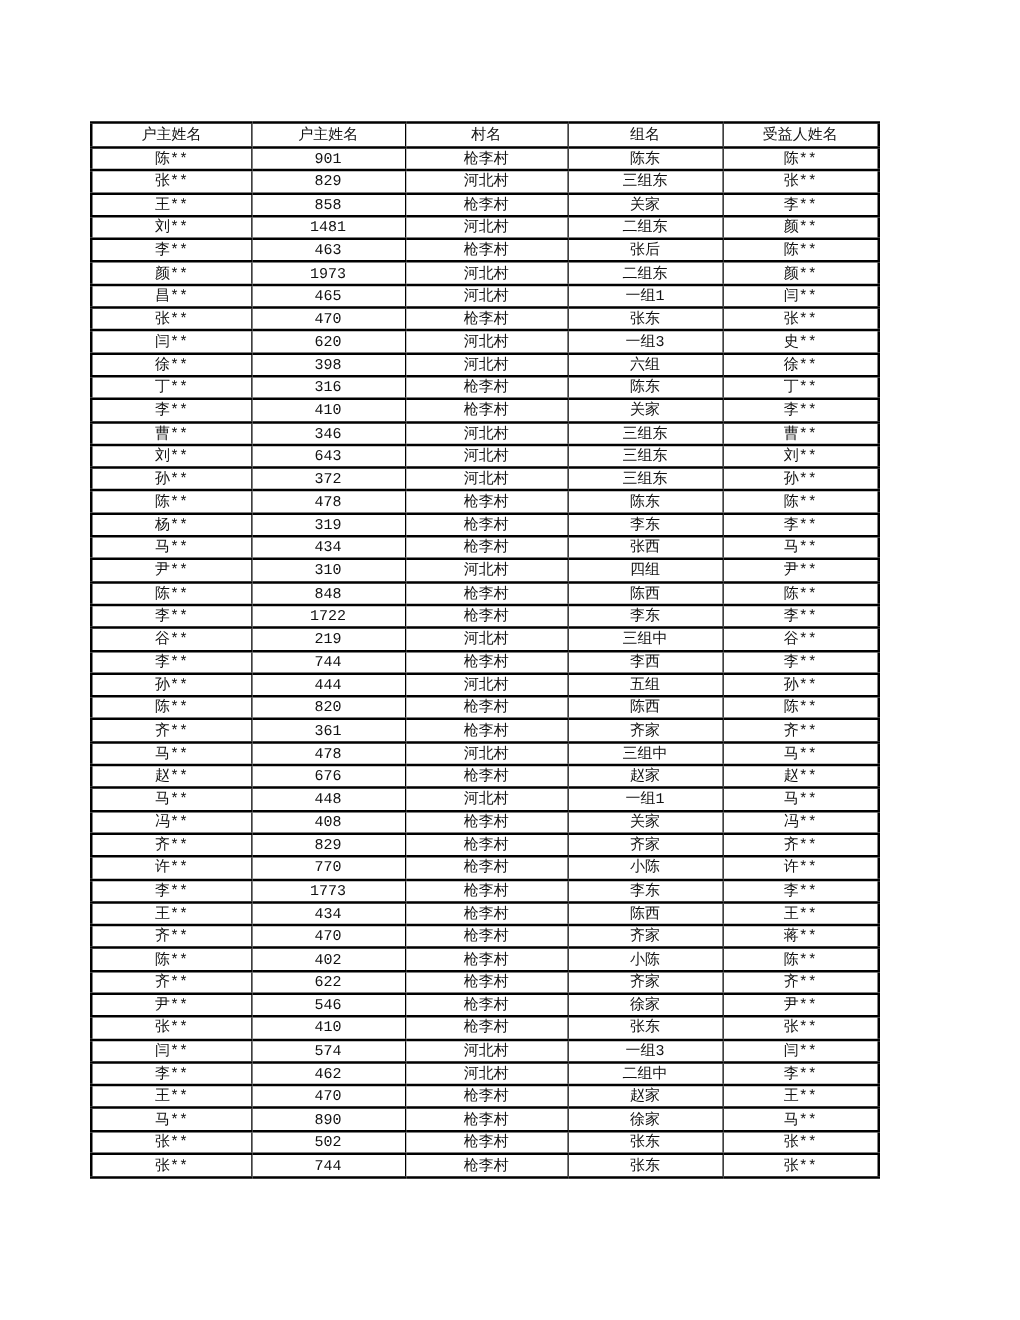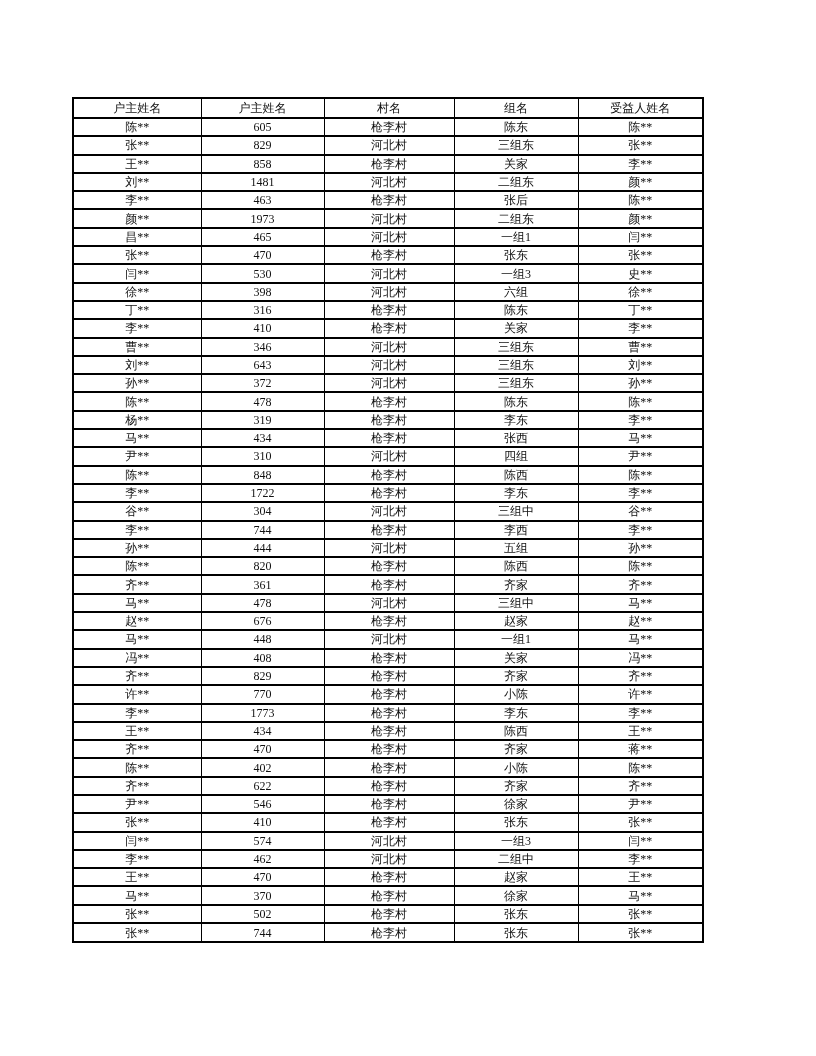--- a/index.html
+++ b/index.html
@@ -5,21 +5,21 @@
   html, body {
     margin: 0;
     padding: 0;
     background: #ffffff;
   }
   .page {
     position: relative;
     width: 688px;
     height: 1056px;
     background: #ffffff;
-    font-family: Liberation Serif, serif;
+    font-family: Liberation Mono, monospace;
     color: #111111;
   }
   table.subsidy {
     position: absolute;
     left: 72px;
     top: 97px;
     width: 630px;
     height: 846px;
     border-collapse: collapse;
     table-layout: fixed;
@@ -66,21 +66,21 @@
           <th>户主姓名</th>
           <th>户主姓名</th>
           <th>村名</th>
           <th>组名</th>
           <th>受益人姓名</th>
         </tr>
     </thead>
     <tbody>
         <tr>
           <td>陈**</td>
-          <td>605</td>
+          <td>901</td>
           <td>枪李村</td>
           <td>陈东</td>
           <td>陈**</td>
         </tr>
         <tr>
           <td>张**</td>
           <td>829</td>
           <td>河北村</td>
           <td>三组东</td>
           <td>张**</td>
@@ -122,21 +122,21 @@
         </tr>
         <tr>
           <td>张**</td>
           <td>470</td>
           <td>枪李村</td>
           <td>张东</td>
           <td>张**</td>
         </tr>
         <tr>
           <td>闫**</td>
-          <td>530</td>
+          <td>620</td>
           <td>河北村</td>
           <td>一组3</td>
           <td>史**</td>
         </tr>
         <tr>
           <td>徐**</td>
           <td>398</td>
           <td>河北村</td>
           <td>六组</td>
           <td>徐**</td>
@@ -213,21 +213,21 @@
         </tr>
         <tr>
           <td>李**</td>
           <td>1722</td>
           <td>枪李村</td>
           <td>李东</td>
           <td>李**</td>
         </tr>
         <tr>
           <td>谷**</td>
-          <td>304</td>
+          <td>219</td>
           <td>河北村</td>
           <td>三组中</td>
           <td>谷**</td>
         </tr>
         <tr>
           <td>李**</td>
           <td>744</td>
           <td>枪李村</td>
           <td>李西</td>
           <td>李**</td>
@@ -360,21 +360,21 @@
         </tr>
         <tr>
           <td>王**</td>
           <td>470</td>
           <td>枪李村</td>
           <td>赵家</td>
           <td>王**</td>
         </tr>
         <tr>
           <td>马**</td>
-          <td>370</td>
+          <td>890</td>
           <td>枪李村</td>
           <td>徐家</td>
           <td>马**</td>
         </tr>
         <tr>
           <td>张**</td>
           <td>502</td>
           <td>枪李村</td>
           <td>张东</td>
           <td>张**</td>

